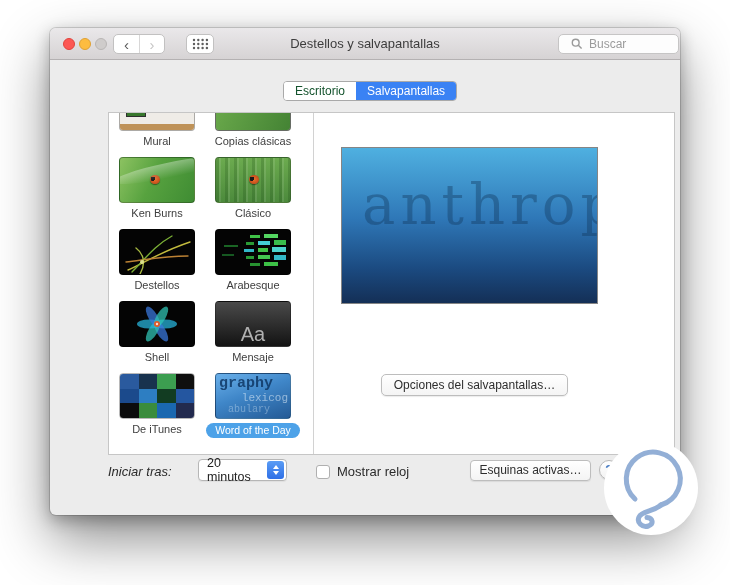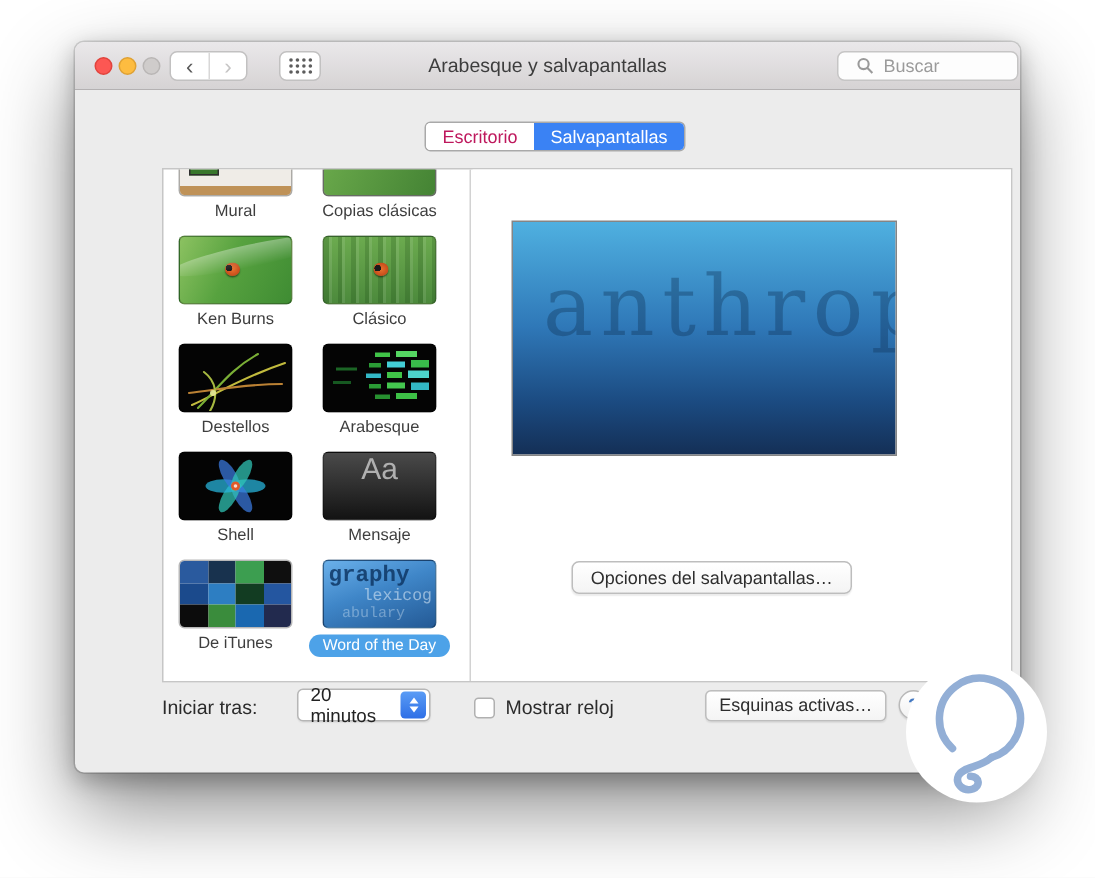--- a/index.html
+++ b/index.html
@@ -30,21 +30,21 @@
   .search { position:absolute; left:508px; top:6px; width:121px; height:20px; }
   .search input { width:100%; height:100%; border:1px solid #c6c5c5; border-radius:5px;
     background:#fdfdfd; font-size:12px; color:#701a75; padding-left:30px; outline:none;
     font-family:"Liberation Sans", sans-serif; }
   .search input::placeholder { color:#9b9b9b; }
   .search svg { position:absolute; left:13px; top:4px; }
 
   
   .tabs { position:absolute; left:233px; top:53px; height:20px; display:flex;
     border-radius:4px; overflow:hidden; border:1px solid #a9a9a9; background:#fff; }
-  .tab { padding:0 11px; font-size:12px; line-height:18px; color:#be185d; background:#fff; }
+  .tab { padding:0 11px; font-size:12px; line-height:18px; color:#14532d; background:#fff; }
   .tab.active { background:#3a82f4; color:#fff; }
 
   
   .contentbox { position:absolute; left:58px; top:84px; width:567px; height:343px;
     background:#fff; border:1px solid #c6c6c6; }
   .saverlist { position:absolute; left:0; top:0; bottom:0; width:205px;
     border-right:1px solid #d2d2d2; overflow:hidden; }
   .savergrid { display:grid; grid-template-columns:76px 76px; column-gap:20px; row-gap:8px;
     padding-left:10px; margin-top:-28px; }
   .saver { width:76px; display:flex; flex-direction:column; align-items:center; }
@@ -68,21 +68,21 @@
     background:linear-gradient(rgba(255,255,255,.35),rgba(255,255,255,0));
     transform:rotate(-12deg); border-radius:50%; }
   .ladybug { position:absolute; width:10px; height:9px; border-radius:50%;
     background:radial-gradient(circle at 28% 42%, #1a1a1a 0 24%, transparent 25%),
                radial-gradient(#e8732e,#b83a12);
     box-shadow:0 1px 1px rgba(0,0,0,.45); }
   .clasico { background:linear-gradient(#6cab4f,#4c8a3c); }
   .clasico::before { content:""; position:absolute; inset:0;
     background:repeating-linear-gradient(90deg, rgba(0,40,0,.16) 0 3px, rgba(255,255,255,.10) 3px 5px, transparent 5px 9px); }
   .dark { background:#040404; }
-  .mensaje { background:linear-gradient(#4a4a4a,#131313); display:flex; align-items:flex-start; justify-content:center; }
+  .mensaje { background:linear-gradient(#4a4a4a,#131313); display:flex; align-items:flex-end; justify-content:center; }
   .mensaje span { color:#b0b0b0; font-size:20px; }
   .itunes { display:grid; grid-template-columns:repeat(4,1fr); grid-template-rows:repeat(3,1fr); }
   .itunes div { width:100%; height:100%; }
   .word { background:linear-gradient(160deg,#6ab0ea 0%,#3f86c8 45%,#245a96 100%);
     font-family:Liberation Mono, monospace; }
   .word .w1 { position:absolute; left:3px; top:1px; font-size:15px; font-weight:bold; color:rgba(14,54,100,.85); }
   .word .w2 { position:absolute; right:2px; top:18px; font-size:11px; color:rgba(225,238,250,.55); }
   .word .w3 { position:absolute; left:12px; bottom:3px; font-size:10px; color:rgba(235,245,255,.35); }
 
   
@@ -91,21 +91,21 @@
     border:1px solid #858585; overflow:hidden;
     background:linear-gradient(#4fb0e0 0%, #2f78b8 45%, #1b4a80 78%, #142f56 100%); }
   .previewword { position:absolute; left:20px; top:24px; font-family:"DejaVu Serif", serif;
     font-size:56px; letter-spacing:5px; color:#12395f; opacity:.40; }
   .optionsbtn { position:absolute; left:66px; top:261px; width:187px; height:22px;
     background:linear-gradient(#ffffff,#f4f4f4); border:1px solid #bdbdbd; border-radius:5px;
     font-size:12px; color:#2e2e2e; text-align:center; line-height:20px;
     box-shadow:0 1px 1px rgba(0,0,0,.08); }
 
   
-  .startlabel { position:absolute; left:58px; top:436px; font-size:13px; color:#2b2b2b; }
+  .startlabel { position:absolute; left:58px; top:436px; font-size:13px; color:#2b2b2b;font-style:italic; }
   .delayselect { position:absolute; left:128px; top:431px; width:89px; height:22px;
     background:#fff; border:1px solid #b6b6b6; border-radius:4px; display:flex;
     align-items:center; box-shadow:0 1px 1px rgba(0,0,0,.06);margin-left:20px; }
   .delayselect .val { flex:1; font-size:12.5px; color:#222; padding-left:8px; }
   .stepper { width:17px; height:18px; margin-right:2px; border-radius:3px;
     background:linear-gradient(#5a9cf5,#2e6fe6); display:flex; flex-direction:column;
     align-items:center; justify-content:center; gap:2px; }
   .arr-up { width:0; height:0; border-left:3.5px solid transparent; border-right:3.5px solid transparent; border-bottom:4px solid #fff; }
   .arr-dn { width:0; height:0; border-left:3.5px solid transparent; border-right:3.5px solid transparent; border-top:4px solid #fff; }
   .clockcheck { position:absolute; left:266px; top:437px; width:14px; height:14px;
@@ -148,21 +148,21 @@
             <circle cx="7.3" cy="7" r="1.2"></circle>
             <circle cx="11.6" cy="7" r="1.2"></circle>
             <circle cx="15.9" cy="7" r="1.2"></circle>
           <circle cx="3" cy="11" r="1.2"></circle>
             <circle cx="7.3" cy="11" r="1.2"></circle>
             <circle cx="11.6" cy="11" r="1.2"></circle>
             <circle cx="15.9" cy="11" r="1.2"></circle>
         </g>
       </svg>
     </div>
-    <div class="wintitle">Arabesque y salvapantallas</div>
+    <div class="wintitle">Destellos y salvapantallas</div>
     <div class="search">
       <input type="text" placeholder="Buscar" style="">
       <svg width="12" height="12">
         <circle cx="4.7" cy="4.7" r="3.4" fill="none" stroke="#9a9a9a" stroke-width="1.4"></circle>
         <line x1="7.3" y1="7.3" x2="10.6" y2="10.6" stroke="#9a9a9a" stroke-width="1.4"></line>
       </svg>
     </div>
   </div>
 
   <div class="tabs">

